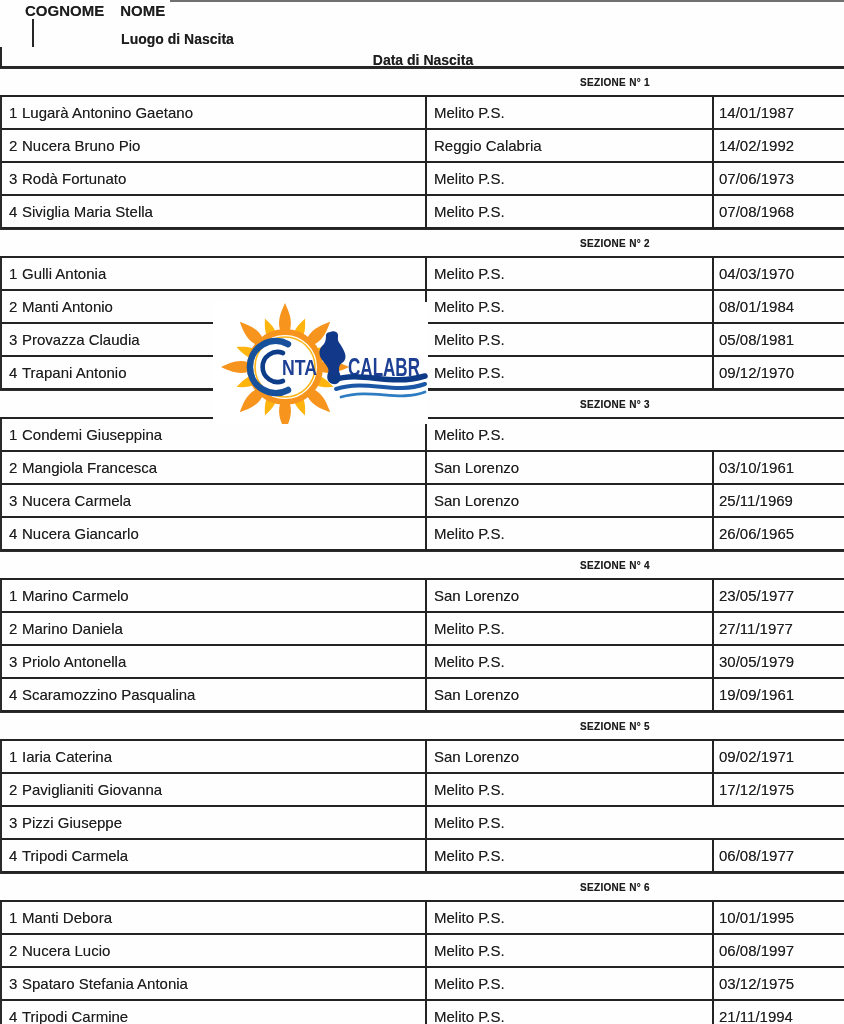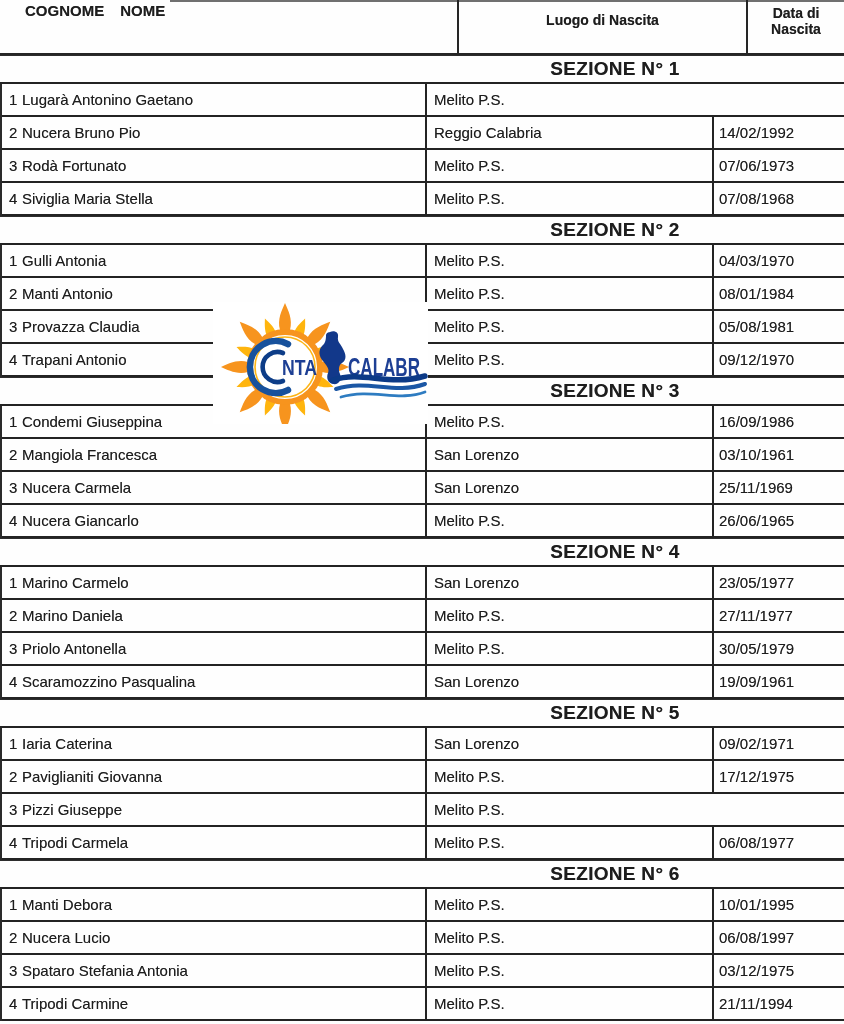--- a/index.html
+++ b/index.html
@@ -9,35 +9,35 @@
     position:relative; width:844px; height:1024px;
     font-family:"Liberation Sans", sans-serif;
     color:#1d1d1d; background:#fefefe;
   }
   .page .txt { text-shadow:0 0 0.5px rgba(10,10,10,0.5); }
 
   .topline { position:absolute; top:0; left:170px; width:674px; height:2px;
              background:rgba(35,35,35,0.65); }
 
   
-  .hdr { display:flex; height:55px; border-bottom:2px solid #262626; }
+  .hdr { display:flex; height:68px; border-bottom:2px solid #262626;flex-direction:column; }
   .hdr-c1 { width:425px; padding-top:2px; padding-left:25px; display:flex; }
   .hdr-c1 .lbl1 { font-weight:bold; font-size:15px; }
   .hdr-c1 .lbl2 { font-weight:bold; font-size:15px; margin-left:16px; }
   .hdr-c2 { width:289px; border-left:2px solid #262626; text-align:center;
             padding-top:12px; font-weight:bold; font-size:14px;margin-left:32px; }
   .hdr-c3 { flex:1; border-left:2px solid #262626; text-align:center;
             padding-top:5px; font-weight:bold; font-size:14px; }
 
   
   .band { position:relative; height:29px; border-top:1px solid #2d2d2d;
           border-bottom:2px solid #232323; }
   .band > span { position:absolute; left:615px; top:50%;
                  transform:translate(-50%,-50%);
-                 font-weight:bold; font-size:19px; letter-spacing:.3px; white-space:nowrap; }
+                 font-weight:bold; font-size:10px; letter-spacing:.3px; white-space:nowrap; }
 
   
   .blk { border-left:2px solid #2a2a2a; }
   .row { display:flex; height:33px; border-bottom:2px solid #232323; }
   .row-c1 { width:423px; display:flex; align-items:center; padding-left:7px; font-size:15px; }
   .row-c1 .num { min-width:13px; }
   .row-c2 { width:287px; border-left:2px solid #232323; display:flex; align-items:center;
             padding-left:7px; font-size:15px;text-align:center; }
   .row-c3 { flex:1; border-left:2px solid #232323; display:flex; align-items:center;
             padding-left:5px; font-size:15px; }
@@ -63,20 +63,21 @@
   <div class="band">
     <span class="txt">SEZIONE N° 1</span>
   </div>
   <div class="blk">
     <div class="row">
       <div class="row-c1">
           <span class="num txt">1</span>
           <span class="txt">Lugarà Antonino Gaetano</span>
         </div>
       <div class="row-c2 txt">Melito P.S.</div>
+      <div class="row-c3 txt">14/01/1987</div>
     </div>
     <div class="row">
       <div class="row-c1">
           <span class="num txt">2</span>
           <span class="txt">Nucera Bruno Pio</span>
         </div>
       <div class="row-c2 txt">Reggio Calabria</div>
       <div class="row-c3 txt">14/02/1992</div>
     </div>
     <div class="row">
@@ -138,21 +139,20 @@
   <div class="band">
     <span class="txt">SEZIONE N° 3</span>
   </div>
   <div class="blk">
     <div class="row">
       <div class="row-c1">
           <span class="num txt">1</span>
           <span class="txt">Condemi Giuseppina</span>
         </div>
       <div class="row-c2 txt">Melito P.S.</div>
-      <div class="row-c3 txt">16/09/1986</div>
     </div>
     <div class="row">
       <div class="row-c1">
           <span class="num txt">2</span>
           <span class="txt">Mangiola Francesca</span>
         </div>
       <div class="row-c2 txt">San Lorenzo</div>
       <div class="row-c3 txt">03/10/1961</div>
     </div>
     <div class="row">

